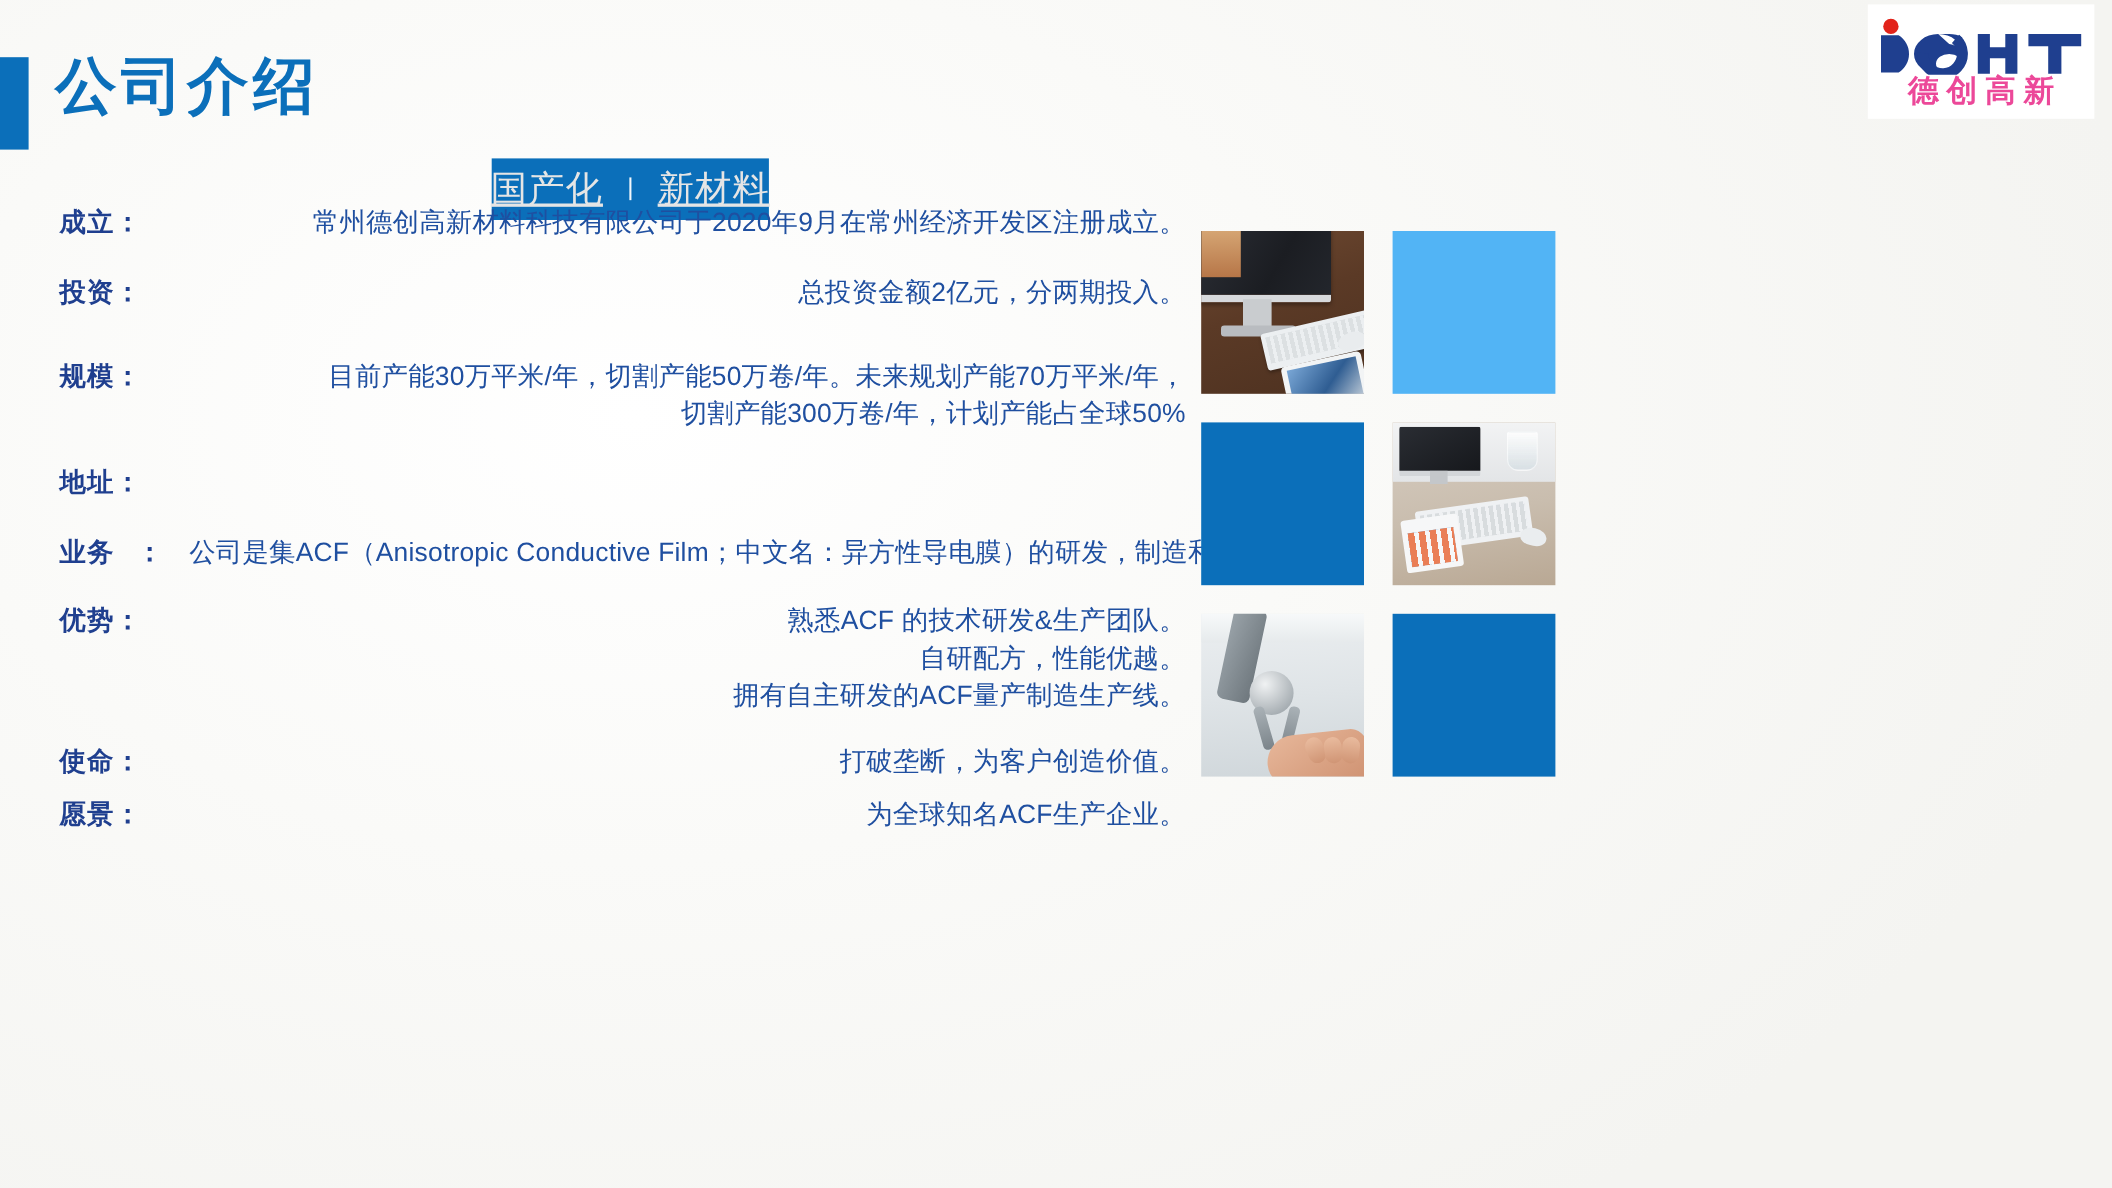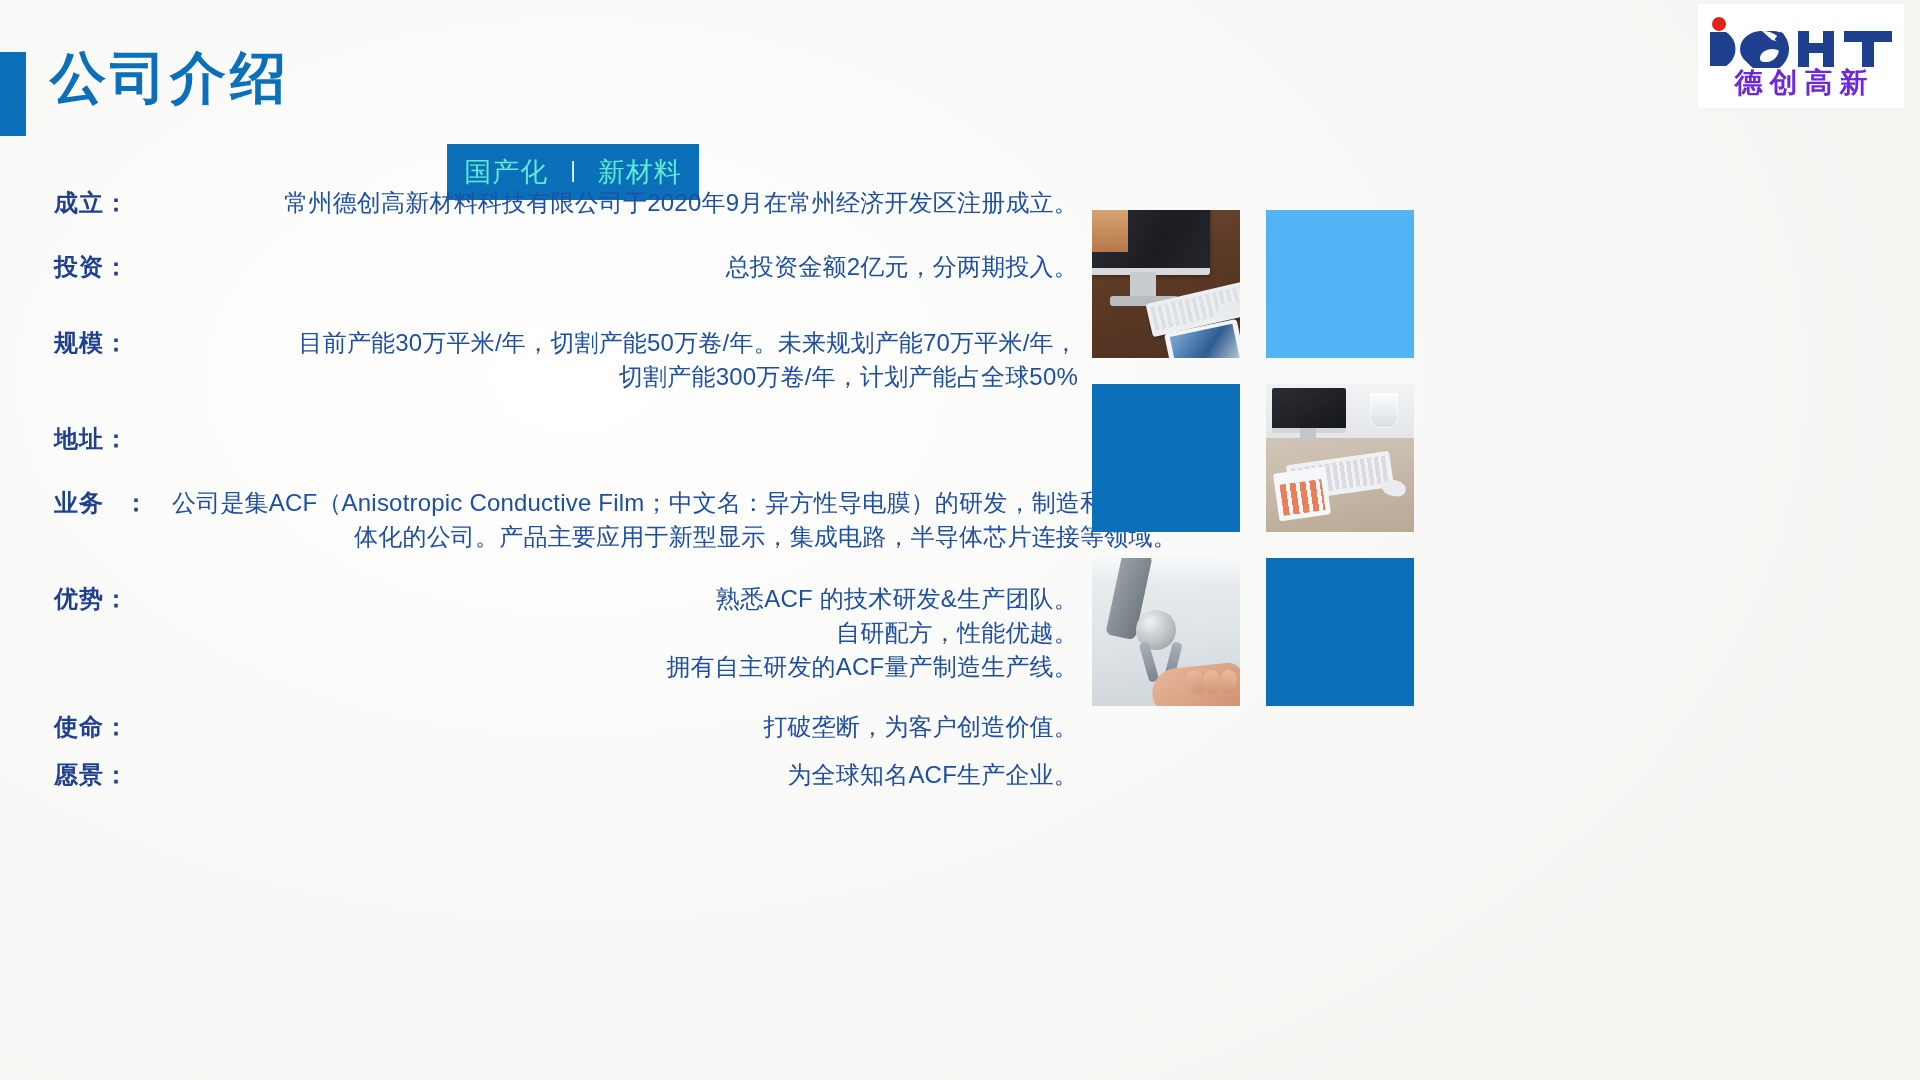--- a/index.html
+++ b/index.html
@@ -60,21 +60,21 @@
     justify-content: center;
   }
   .logo-mark {
     position: relative;
     display: block;
     line-height: 0;
   }
   .logo-sub {
     font-size: 28px;
     font-weight: bold;
-    color: #6d28d9;
+    color: #ec4899;
     letter-spacing: 7px;
     margin-top: 1px;
     text-indent: 7px;
     line-height: 1;
     white-space: nowrap;
   }
 
   
   .banner {
     position: absolute;
@@ -82,25 +82,26 @@
     top: 144px;
     width: 252px;
     height: 56px;
     background: #0b6fba;
     display: flex;
     align-items: center;
     justify-content: center;
     gap: 0;
   }
   .banner-text {
-    color: #5eead4;
-    font-size: 27px;
+    color: #e5e5e5;
+    font-size: 33px;
     letter-spacing: 1px;
     white-space: nowrap;
     padding: 0 22px;
+    text-decoration: underline;
   }
   .banner-sep {
     color: #ffffff;
     font-size: 22px;
     opacity: 0.95;
     line-height: 1;
     transform: translateY(-2px);
   }
 
   
@@ -440,21 +441,20 @@
     <div class="row r-address">
       <span class="row-label">地址</span>
       <span class="row-colon">：</span>
     </div>
 
     <div class="row r-business">
       <span class="row-label">业务</span>
       <span class="row-colon">：</span>
       <span class="row-body">
         <span class="ln">公司是集ACF（Anisotropic Conductive Film；中文名：异方性导电膜）的研发，制造和销售一</span>
-        <span class="ln">体化的公司。产品主要应用于新型显示，集成电路，半导体芯片连接等领域。</span>
       </span>
     </div>
 
     <div class="row r-advantage">
       <span class="row-label">优势</span>
       <span class="row-colon">：</span>
       <span class="row-body">
         <span class="ln">熟悉ACF 的技术研发&amp;生产团队。</span>
         <span class="ln">自研配方，性能优越。</span>
         <span class="ln">拥有自主研发的ACF量产制造生产线。</span>

